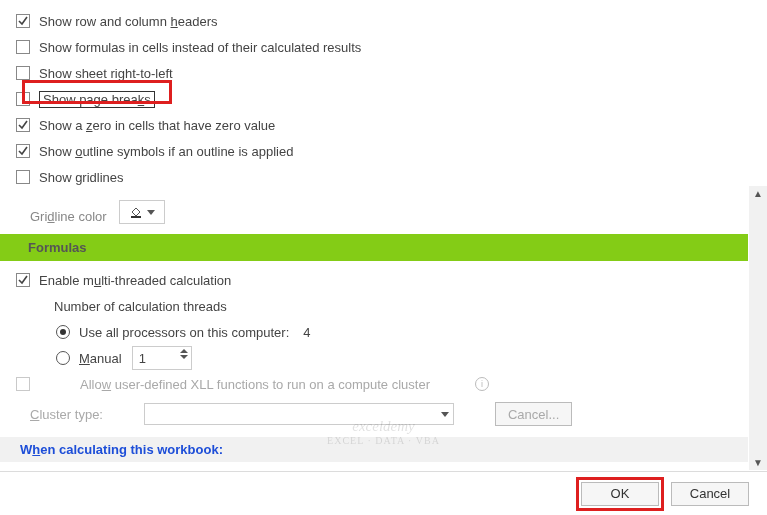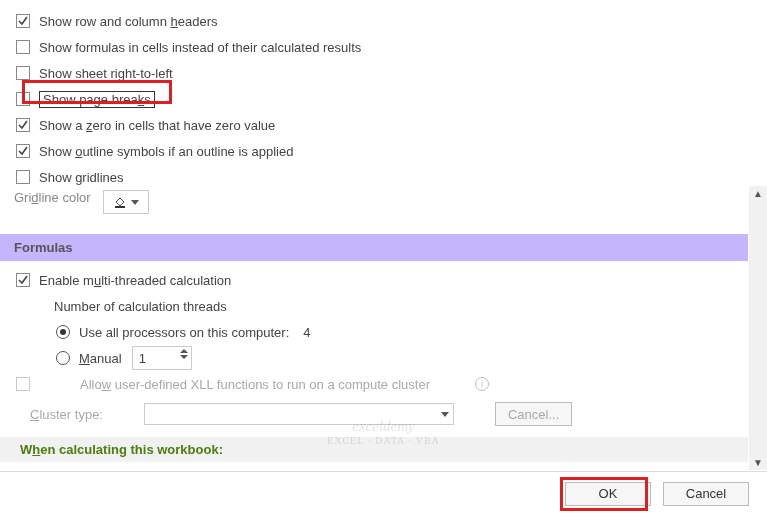--- a/index.html
+++ b/index.html
@@ -55,38 +55,38 @@
   }
   .radio.selected::after {
     content: "";
     width: 6px;
     height: 6px;
     border-radius: 50%;
     background: #333;
   }
   .und { text-decoration: underline; }
   .section-header {
-    background: #c4b5fd;
+    background: #84cc16;
     font-weight: 600;
     color: #555;
-    padding: 6px 14px;
+    padding: 6px 28px;
     margin: 10px 0 6px 0;
   }
   .indent1 { padding-left: 54px; }
   .indent2 { padding-left: 56px; }
   .disabled { color: #a9a9a9; gap: 41px; }
   .disabled .cb { border-color: #c9c9c9; }
   .hl-red {
     border: 3px solid #de1f1f;
     position: absolute;
   }
   .gridline-row {
     display: flex;
-    align-items: flex-start;
-    padding-left: 14px;
+    align-items: flex-end;
+    padding-left: 30px;
     height: 34px;
     color: #888;
   }
   .color-btn {
     width: 46px;
     height: 24px;
     border: 1px solid #ccc;
     margin-left: 12px;
     display: flex;
     align-items: center;
@@ -162,21 +162,21 @@
     height: 44px;
     border-top: 1px solid #dcdcdc;
     display: flex;
     align-items: center;
     justify-content: flex-end;
     padding-right: 18px;
     gap: 12px;
     background: #fff;
   }
   .fbtn {
-    width: 86px;
+    width: 78px;
     height: 24px;
     border: 1px solid #bbb;
     background: #f6f6f6;
     display: flex;
     align-items: center;
     justify-content: center;
     color: #333;
   }
   .scrollbar {
     position: absolute;
@@ -190,21 +190,21 @@
   }
   .scroll-main { top: 186px; height: 284px; }
   .scroll-arrow { font-size:10px; color:#555; padding:2px 0; }
   .workbook-header {
     background: #f1f1f1;
     display: flex;
     align-items: center;
     padding: 5px 20px;
     gap: 10px;
     font-weight: 600;
-    color: #4d7c0f;
+    color: #1d4ed8;
     margin-top: 6px;
   }
   .excel-dd {
     border: 1px solid #bbb;
     height: 24px;
     display: flex;
     align-items: center;
     padding: 0 4px 0 4px;
     background: #fff;
     font-weight: normal;

